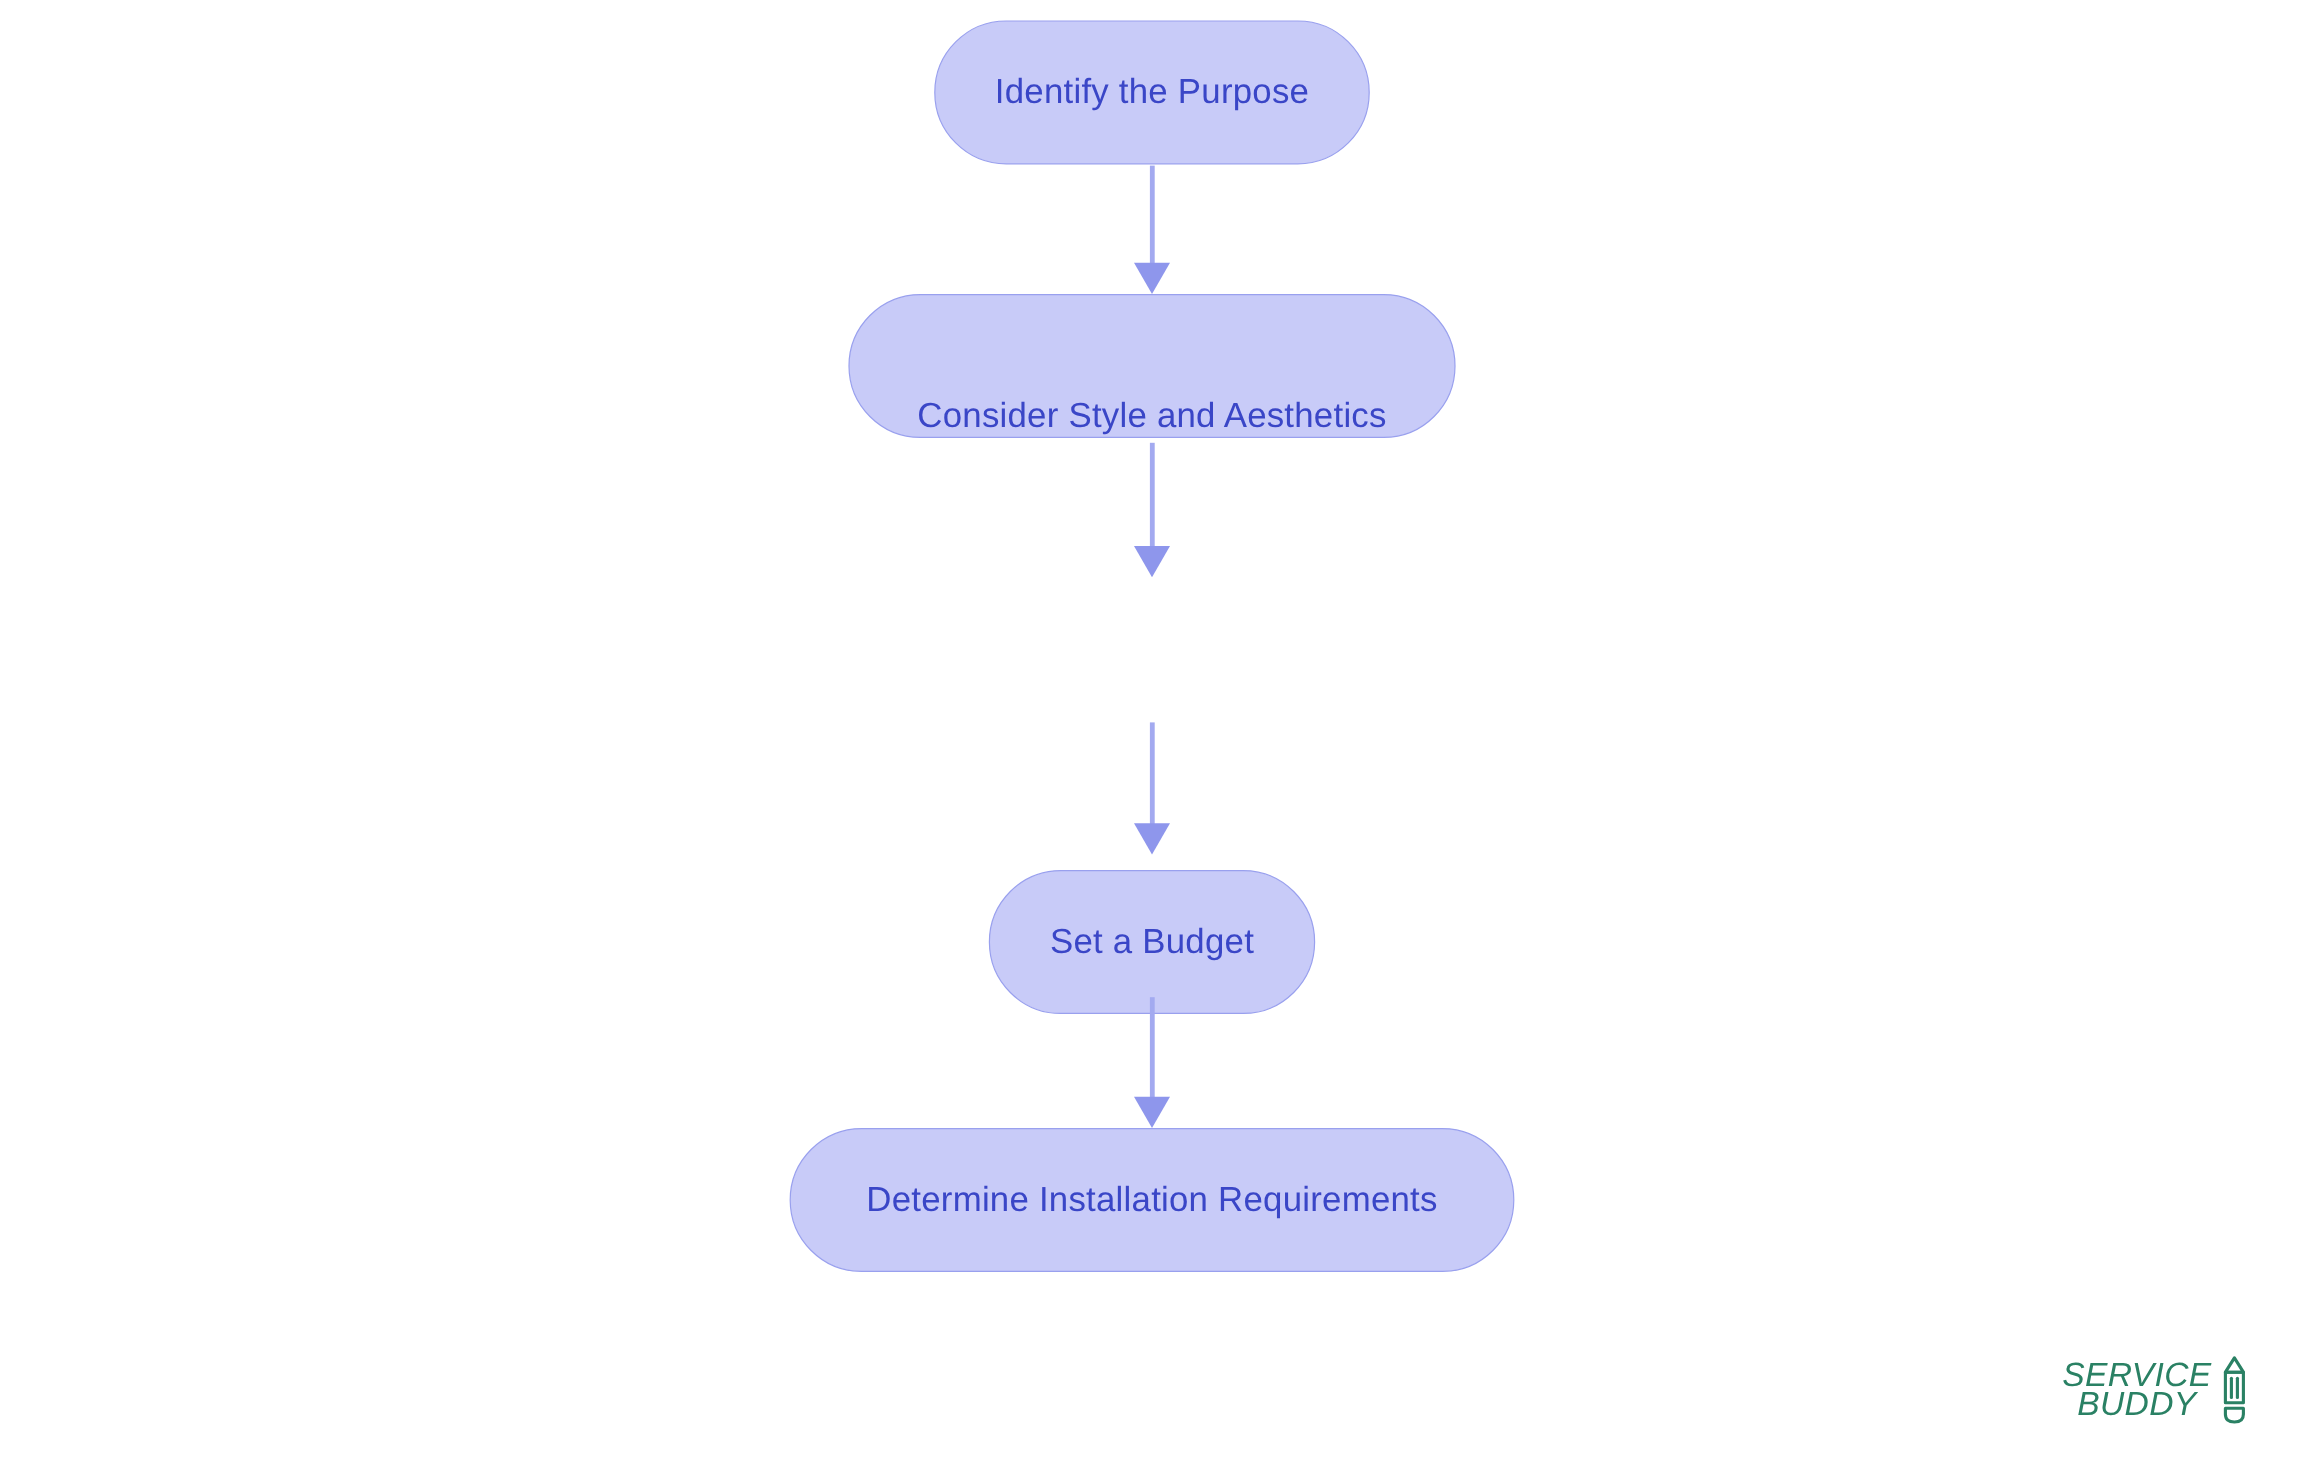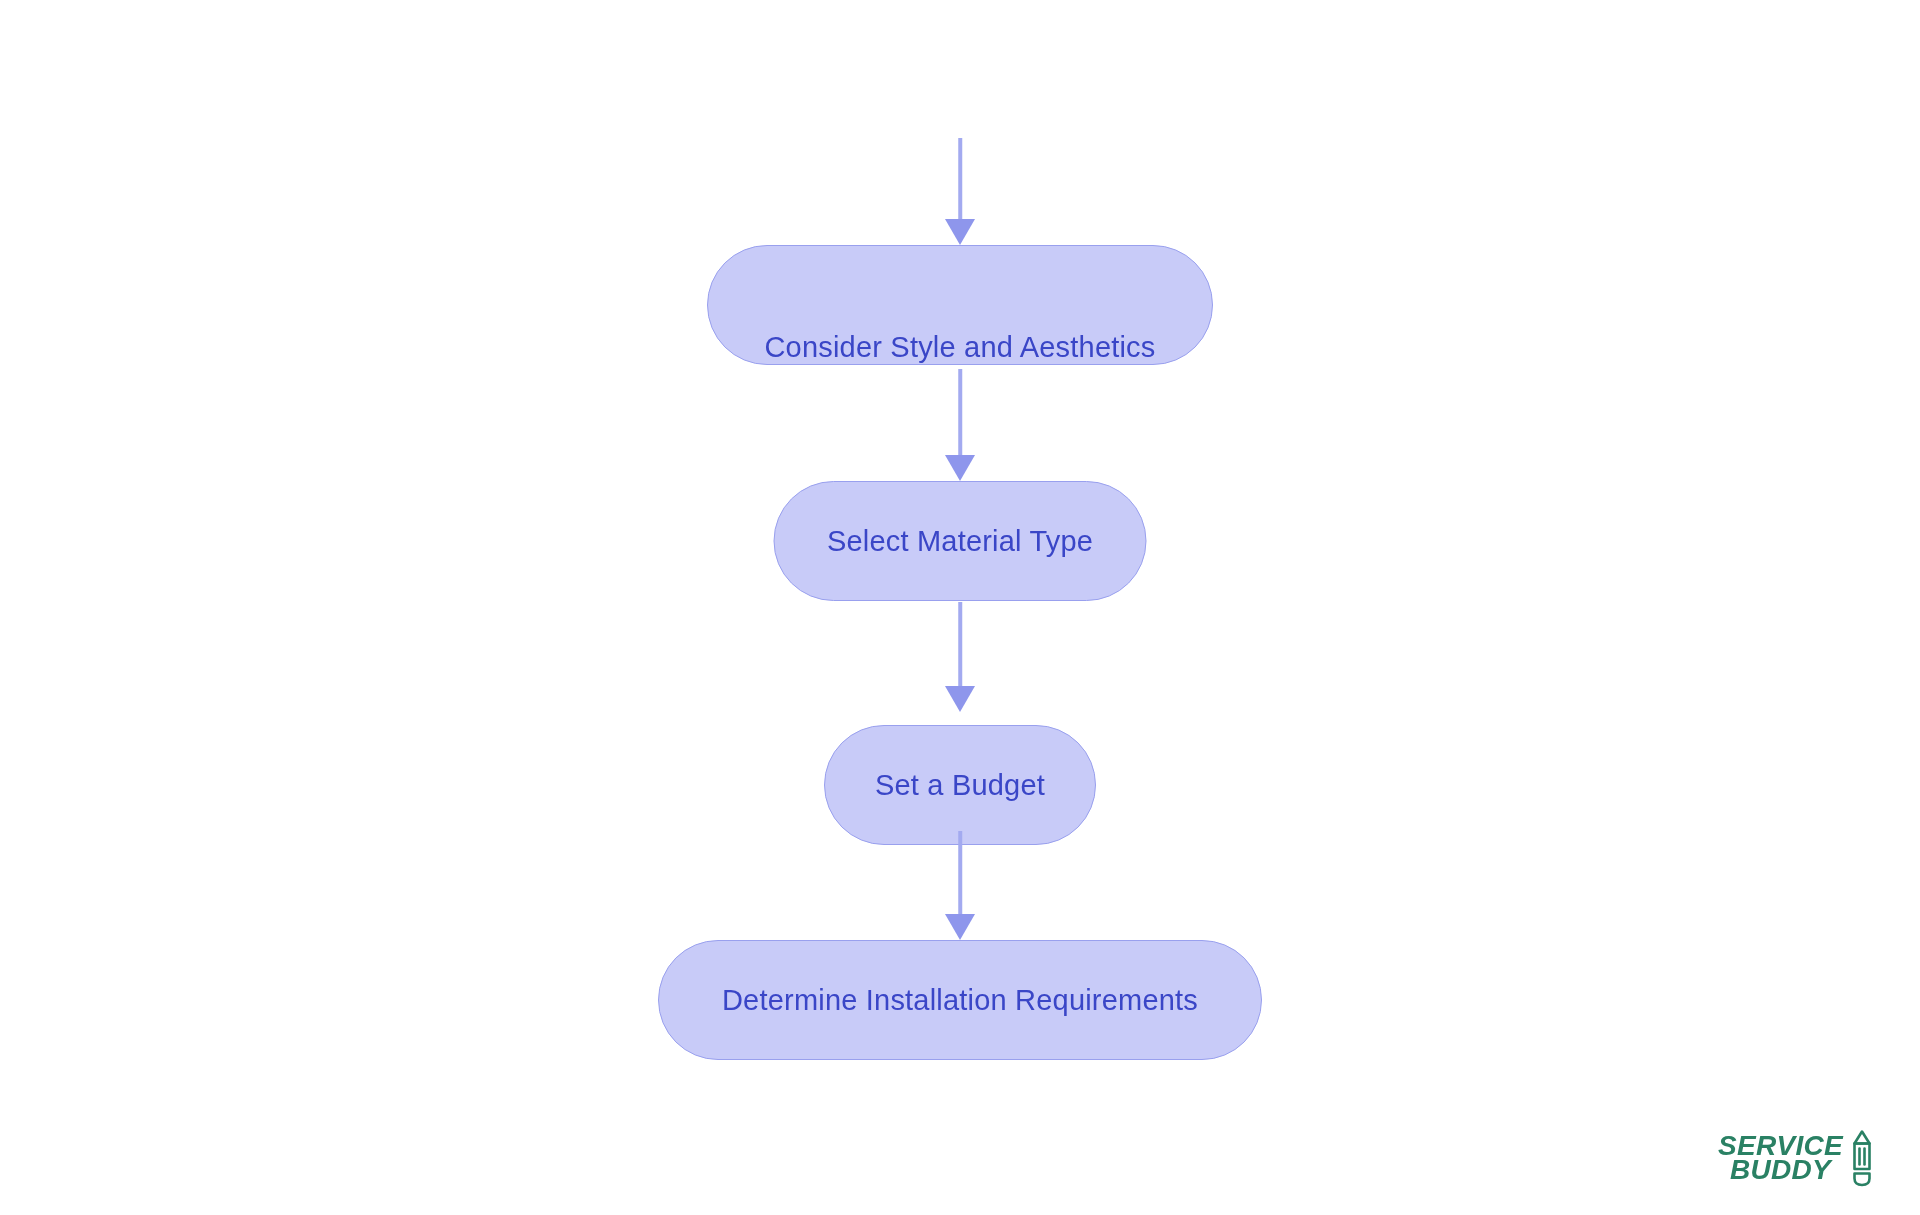--- a/index.html
+++ b/index.html
@@ -74,52 +74,52 @@
     bottom:28px;
     display:flex;
     align-items:center;
     gap:7px;
   }
   .logo-text{
     display:flex;
     flex-direction:column;
     align-items:center;
     color:#2a8164;
-    font-weight:bold;
+    font-weight:normal;
     font-style:italic;
     font-size:28px;
     line-height:0.84;
     letter-spacing:0.3px;
   }
   .logo-text span{display:block;}
   .pencil{width:24px;height:58px;}
 </style>
 </head>
 <body>
 
 <div class="canvas">
 
+  <div class="node n1">
+    <span>Identify the Purpose</span>
+  </div>
 
   <div class="arrow a1">
     <div class="line"></div>
     <div class="head"></div>
   </div>
 
   <div class="node n2">
     <span>Consider Style and Aesthetics</span>
   </div>
 
   <div class="arrow a2">
     <div class="line"></div>
     <div class="head"></div>
   </div>
 
-  <div class="node n3">
-    <span>Select Material Type</span>
-  </div>
 
   <div class="arrow a3">
     <div class="line"></div>
     <div class="head"></div>
   </div>
 
   <div class="node n4">
     <span>Set a Budget</span>
   </div>
 

